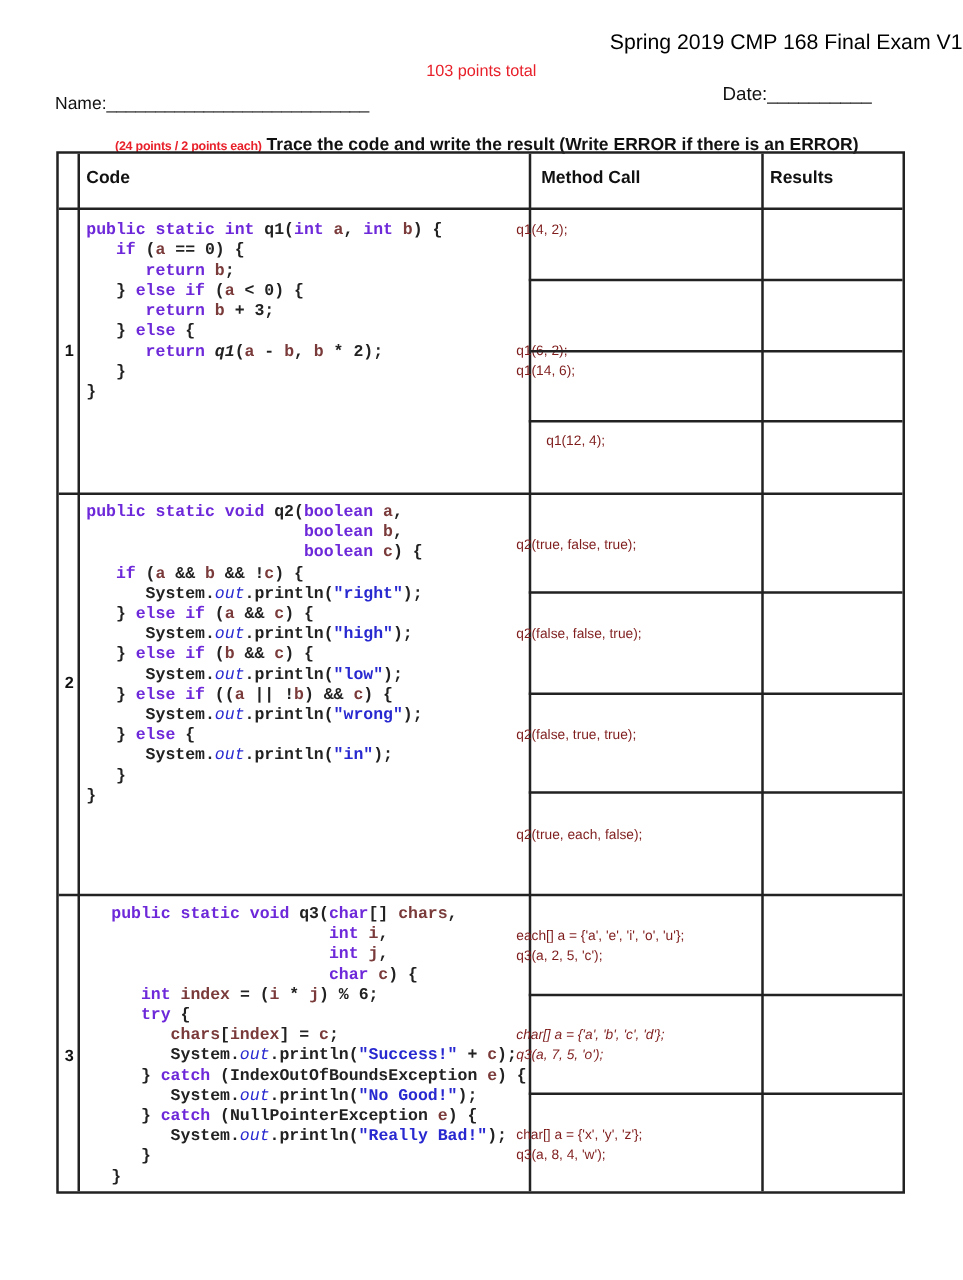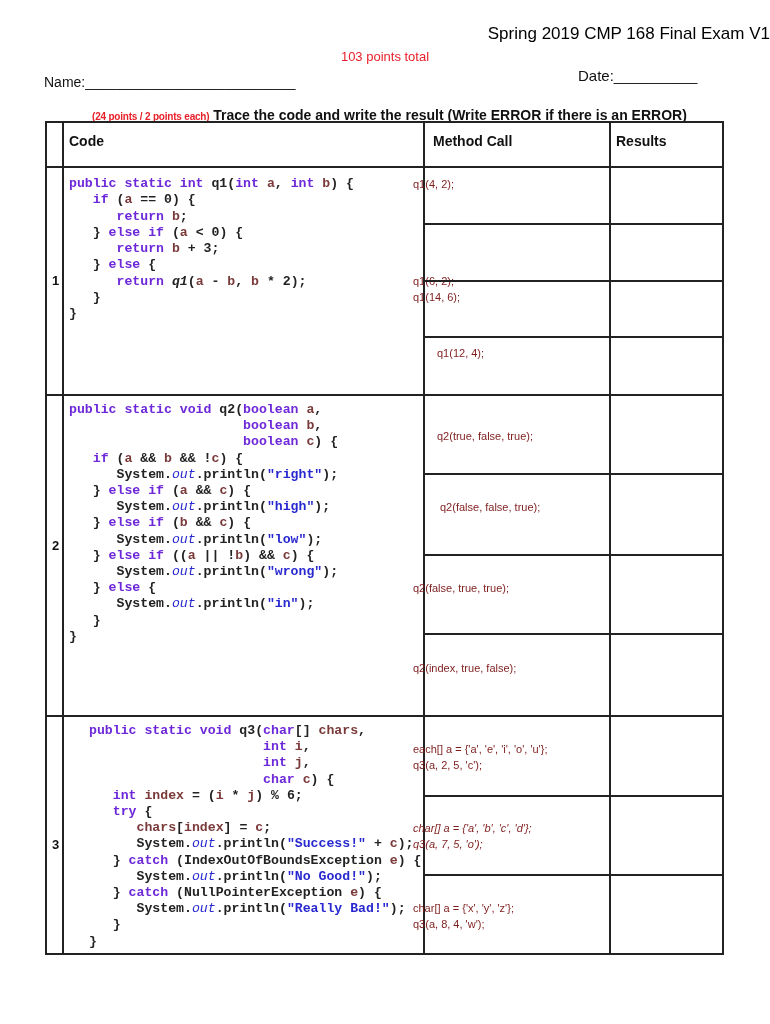--- a/index.html
+++ b/index.html
@@ -77,27 +77,27 @@
    } <span class="kw">else if</span> (<span class="pm">a</span> &amp;&amp; <span class="pm">c</span>) {
       System.<span class="it">out</span>.println(<span class="st">"high"</span>);
    } <span class="kw">else if</span> (<span class="pm">b</span> &amp;&amp; <span class="pm">c</span>) {
       System.<span class="it">out</span>.println(<span class="st">"low"</span>);
    } <span class="kw">else if</span> ((<span class="pm">a</span> || !<span class="pm">b</span>) &amp;&amp; <span class="pm">c</span>) {
       System.<span class="it">out</span>.println(<span class="st">"wrong"</span>);
    } <span class="kw">else</span> {
       System.<span class="it">out</span>.println(<span class="st">"in"</span>);
    }
 }</pre>
-  <div class="call" style="top:305px;margin-left:24px;">q2(true, false, true);</div>
+  <div class="call" style="top:305px;">q2(true, false, true);</div>
   <div class="hline" style="left:376px; right:0; top:350px;"></div>
-  <div class="call" style="top:376px;margin-left:27px;">q2(false, false, true);</div>
+  <div class="call" style="top:376px;">q2(false, false, true);</div>
   <div class="hline" style="left:376px; right:0; top:431px;"></div>
   <div class="call" style="top:457px;">q2(false, true, true);</div>
   <div class="hline" style="left:376px; right:0; top:510px;"></div>
-  <div class="call" style="top:537px;">q2(index, true, false);</div>
+  <div class="call" style="top:537px;">q2(true, each, false);</div>
   <div class="result" style="top:273px; height:77px;"></div>
   <div class="result" style="top:352px; height:79px;"></div>
   <div class="result" style="top:433px; height:77px;"></div>
   <div class="result" style="top:512px; height:80px;"></div>
   <div class="hline" style="left:0; right:0; top:592px;"></div>
 
   <div class="qnum" style="top:714px;">3</div>
   <pre class="code" style="top:600px; line-height:16.2px;margin-left:20px;"><span class="kw">public static void</span> q3(<span class="kw">char</span>[] <span class="pm">chars</span>,
                       <span class="kw">int</span> <span class="pm">i</span>,
                       <span class="kw">int</span> <span class="pm">j</span>,

